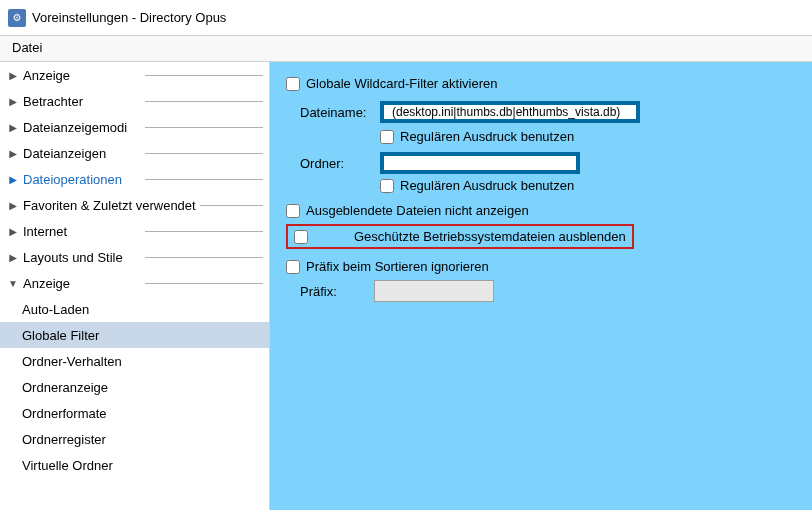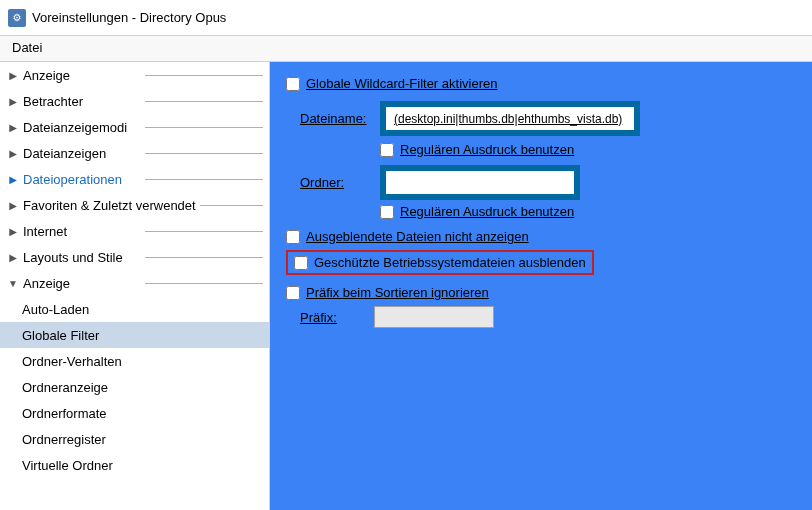--- a/index.html
+++ b/index.html
@@ -107,24 +107,23 @@
       flex: 1;
       height: 1px;
       background: #b0b0b0;
       margin-left: 4px;
       align-self: center;
     }
 
     
     .content {
       flex: 1;
-      background: #3b82f6;
+      background: #7dd3fc;
       padding: 14px 16px;
       overflow-y: auto;
-      text-decoration: underline;
     }
 
     .checkbox-row {
       display: flex;
       align-items: center;
       margin-bottom: 8px;
     }
 
     input[type="checkbox"] {
       width: 14px;
@@ -148,23 +147,23 @@
     }
 
     .field-label {
       font-size: 13px;
       color: #000;
       width: 80px;
       flex-shrink: 0;
     }
 
     .field-input {
-      border: 6px solid #0369a1;
+      border: 4px solid #0369a1;
       background: #fff;
-      height: 35px;
+      height: 22px;
       font-size: 12px;
       padding: 0 8px;
       outline: none;
       min-width: 200px;
     }
 
     .indented-row {
       margin-left: 88px;
       margin-bottom: 6px;
     }
@@ -325,21 +324,21 @@
       <span class="label-text">Regulären Ausdruck benutzen</span>
     </div>
 
     
     <div class="checkbox-row" style="margin-bottom:6px;">
       <input type="checkbox" style="">
       <span class="label-text">Ausgeblendete Dateien nicht anzeigen</span>
     </div>
 
     
-    <div style="margin-bottom:6px; display:inline-flex; align-items:center; border:2px solid #c82020; padding:3px 6px;">
+    <div style="margin-bottom:6px; display:inline-flex; align-items:center; border:2px solid #c82020; padding:3px 6px;gap:40px;">
       <input type="checkbox" style="">
       <span class="label-text">Geschützte Betriebssystemdateien ausblenden</span>
     </div>
     <br>
 
     
     <div class="checkbox-row" style="margin-top:4px; margin-bottom:6px;">
       <input type="checkbox" style="">
       <span class="label-text">Präfix beim Sortieren ignorieren</span>
     </div>

